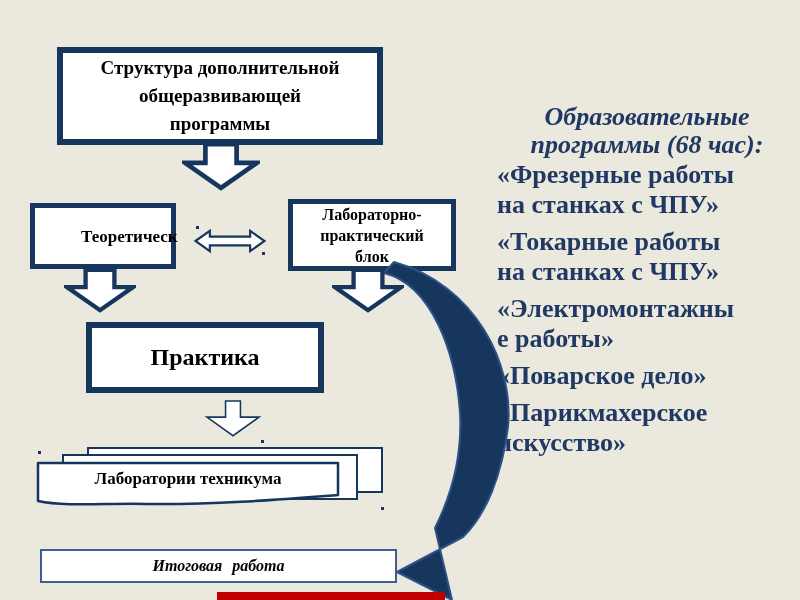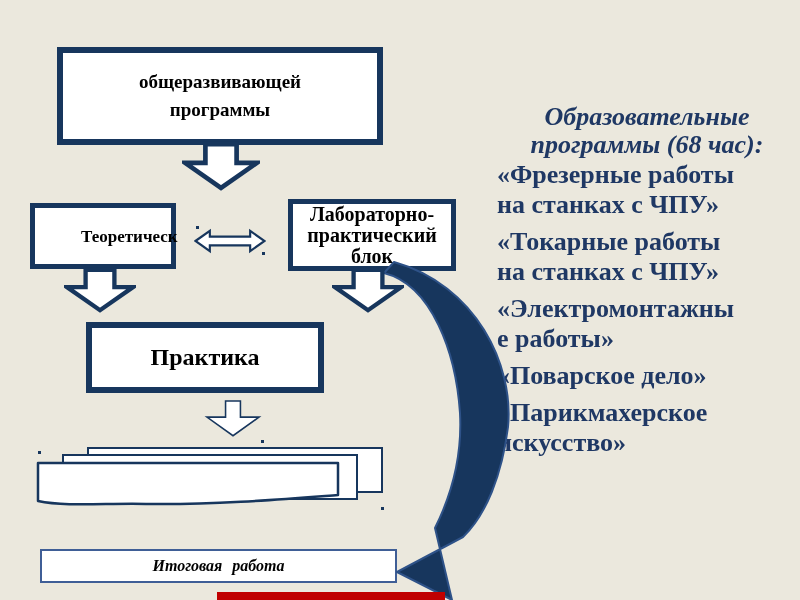--- a/index.html
+++ b/index.html
@@ -10,21 +10,21 @@
   }
   .abs{position:absolute;}
   .box{
     position:absolute;background:#fff;border:6px solid #17365d;
     display:flex;flex-direction:column;justify-content:center;align-items:center;
     text-align:center;color:#000;font-weight:bold;box-sizing:border-box;z-index:1;
   }
   .box .ln{display:block;width:100%;}
   .title-box{left:57px;top:47px;width:326px;height:98px;font-size:19px;line-height:28px;}
   .theory-box{left:30px;top:203px;width:146px;height:66px;border-width:5px;font-size:17px;line-height:25px;padding-left:46px;}
-  .lab-box{left:288px;top:199px;width:168px;height:72px;border-width:5px;font-size:20px;line-height:21px;}
+  .lab-box{left:288px;top:199px;width:168px;height:72px;border-width:5px;font-size:16px;line-height:21px;}
   .practice-box{left:86px;top:322px;width:238px;height:71px;font-size:24px;}
   .final-box{left:40px;top:549px;width:357px;height:34px;border:2px solid #3f5e96;
     font-size:16px;word-spacing:6px;font-style:italic;}
   .stack-box{position:absolute;background:#fff;border:2.5px solid #17365d;box-sizing:border-box;}
   .stack-back{left:87px;top:447px;width:296px;height:46px;z-index:1;}
   .stack-mid{left:62px;top:454px;width:296px;height:46px;z-index:2;}
   .stack-front{left:36px;top:461px;width:304px;height:50px;z-index:3;}
   .stack-label{left:36px;top:469px;width:304px;text-align:center;color:#000;
     font-weight:bold;font-size:17px;z-index:4;}
   .arrow-svg{position:absolute;z-index:3;}
@@ -47,20 +47,21 @@
              C 98 32, 136 112, 130 174
              C 124 222, 108 262, 85 284
              L 19 319
              L 74 347
              L 57 275
              C 76 237, 84 197, 82 160
              C 78 100, 54 32, 6 20 Z" fill="#17365d" stroke="#2e5288" stroke-width="2" stroke-linejoin="round"></path>
   </svg>
 
   <div class="box title-box">
+    <span class="ln">Структура дополнительной</span>
     <span class="ln">общеразвивающей</span>
     <span class="ln">программы</span>
   </div>
 
   <svg class="arrow-svg" style="left:182px;top:141px;" width="78" height="50" viewBox="0 0 100 62">
     <polygon points="30,3 70,3 70,27 96,27 50,59 4,27 30,27" fill="#fff" stroke="#17365d" stroke-width="6" stroke-linejoin="miter"></polygon>
   </svg>
 
   <div class="box theory-box">
     <span class="ln">Теоретическ</span>
@@ -89,20 +90,21 @@
 
   <svg class="arrow-svg" style="left:202px;top:393px;" width="62" height="52" viewBox="0 0 100 62">
     <polygon points="38,2 62,2 62,28 92,28 50,58 8,28 38,28" fill="#fff" stroke="#17365d" stroke-width="2.5" stroke-linejoin="miter"></polygon>
   </svg>
 
   <div class="stack-box stack-back"></div>
   <div class="stack-box stack-mid"></div>
   <svg class="abs stack-front" width="304" height="50" viewBox="0 0 304 50">
     <path d="M 2 2 L 302 2 L 302 34 C 250 38, 180 44, 110 43 C 70 42, 30 46, 2 40 Z" fill="#fff" stroke="#17365d" stroke-width="2.5" stroke-linejoin="round"></path>
   </svg>
+  <div class="abs stack-label">Лаборатории техникума</div>
 
   <div class="box final-box">
     <span class="ln">Итоговая работа</span>
   </div>
 
   <div class="red-bar"></div>
 
   <div class="dot" style="left:196px;top:226px;"></div>
   <div class="dot" style="left:262px;top:252px;"></div>
   <div class="dot" style="left:38px;top:451px;"></div>

